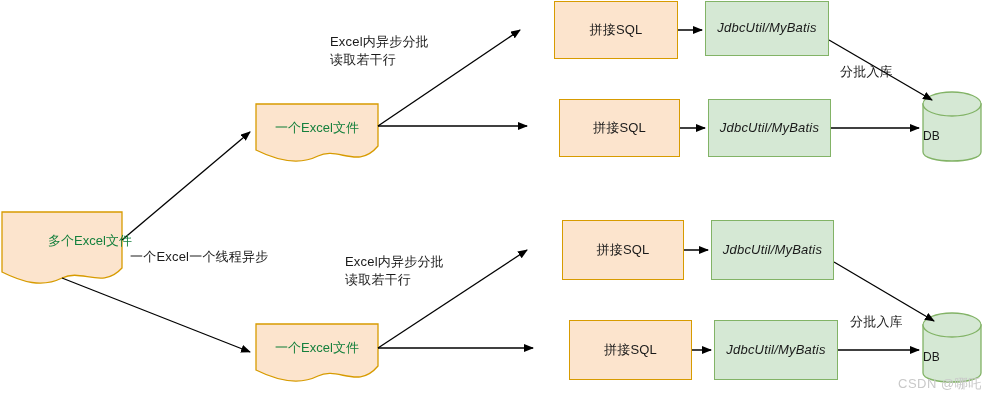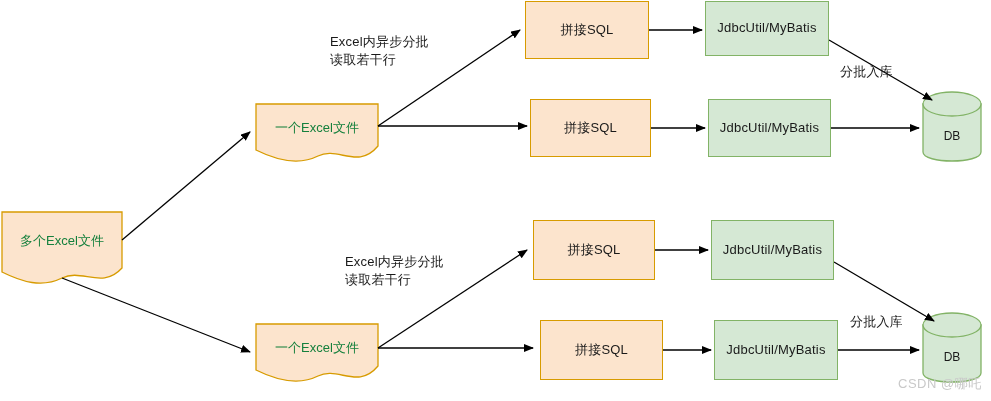--- a/index.html
+++ b/index.html
@@ -32,44 +32,45 @@
     justify-content: center;
     font-size: 13px;
     color: #1a1a1a;
     text-align: center;
     line-height: 1.25;
     letter-spacing: 0.2px;
   }
   .node.proc-orange {
     background: #fce4cd;
     border: 1px solid #d79b00;
+    margin-left: 29px;
   }
   .node.proc-green {
     background: #d5e8d4;
     border: 1px solid #82b366;
+    font-style: italic;
   }
   .doc-node {
     position: absolute;
     display: flex;
     align-items: flex-start;
     justify-content: center;
     font-size: 13px;
     color: #15803d;
     text-align: center;
     pointer-events: none;
   }
   .doc-label {
     position: relative;
     z-index: 3;
   }
   .db-node {
     position: absolute;
     display: flex;
     align-items: center;
-    justify-content: center;
     font-size: 12px;
     color: #1a1a1a;
     text-align: center;
   }
   .db-label {
     position: relative;
     z-index: 3;
   }
   .edge-label {
     position: absolute;
@@ -137,21 +138,21 @@
 
     <line x1="829" y1="40" x2="932" y2="100" stroke="#000000" stroke-width="1.3" marker-end="url(#arrow)"></line>
 
     <line x1="831" y1="128" x2="919" y2="128" stroke="#000000" stroke-width="1.3" marker-end="url(#arrow)"></line>
 
     <line x1="834" y1="262" x2="934" y2="321" stroke="#000000" stroke-width="1.3" marker-end="url(#arrow)"></line>
 
     <line x1="838" y1="350" x2="919" y2="350" stroke="#000000" stroke-width="1.3" marker-end="url(#arrow)"></line>
   </svg>
 
-  <div class="doc-node" style="left:10px; top:212px; width:104px; height:70px;">
+  <div class="doc-node" style="left:2px; top:212px; width:104px; height:70px;padding-left:36px;">
     <span class="doc-label" style="margin-top:20px;">多个Excel文件</span>
   </div>
 
   <div class="doc-node" style="left:256px; top:104px; width:122px; height:66px;">
     <span class="doc-label" style="margin-top:15px;">一个Excel文件</span>
   </div>
 
   <div class="doc-node" style="left:256px; top:324px; width:122px; height:66px;">
     <span class="doc-label" style="margin-top:15px;">一个Excel文件</span>
   </div>
@@ -189,20 +190,21 @@
   </div>
 
   <div class="db-node" style="left:923px; top:92px; width:58px; height:72px;">
     <span class="db-label" style="margin-top:16px;">DB</span>
   </div>
 
   <div class="db-node" style="left:923px; top:313px; width:58px; height:72px;">
     <span class="db-label" style="margin-top:16px;">DB</span>
   </div>
 
+  <div class="edge-label" style="left:130px; top:248px; width:190px; text-align:left;">一个Excel一个线程异步</div>
 
   <div class="edge-label" style="left:330px; top:33px; width:160px;">Excel内异步分批
 读取若干行</div>
 
   <div class="edge-label" style="left:345px; top:253px; width:160px;">Excel内异步分批
 读取若干行</div>
 
   <div class="edge-label" style="left:840px; top:63px; width:74px;">分批入库</div>
 
   <div class="edge-label" style="left:850px; top:313px; width:74px;">分批入库</div>

